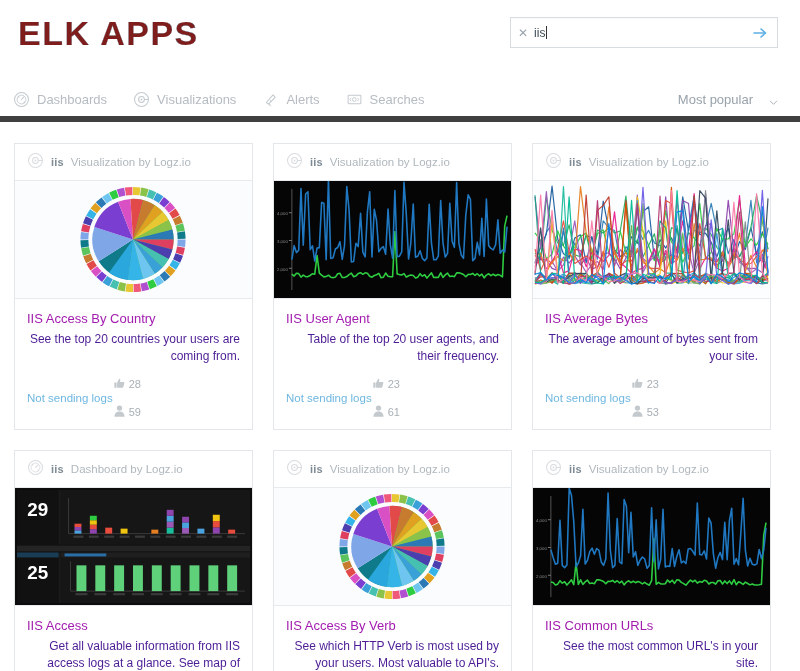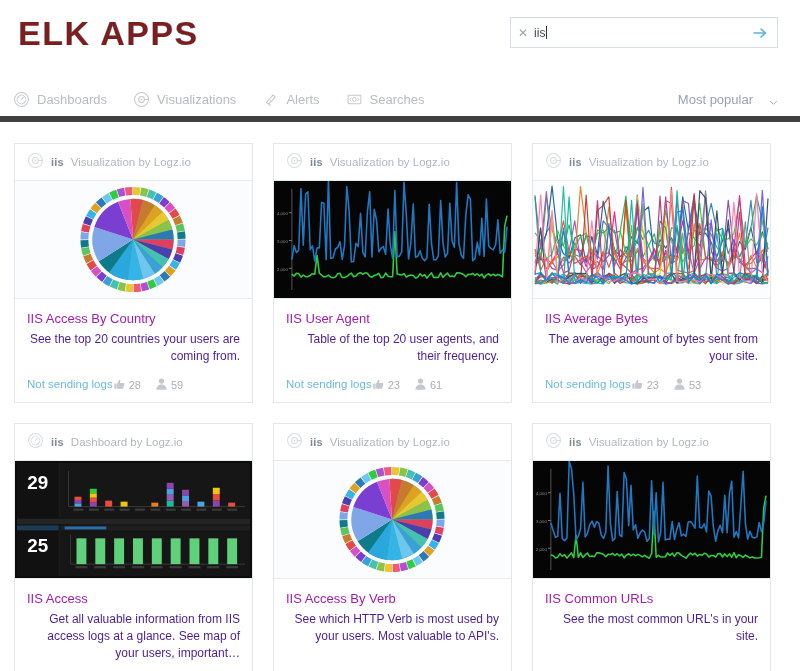--- a/index.html
+++ b/index.html
@@ -173,21 +173,21 @@
     display: flex;
     align-items: center;
     justify-content: flex-start;
     padding: 12px 12px 11px 12px;
   }
   .logs-link {
     font-size: 11.5px;
     color: #6fb7e0;
     cursor: pointer;
   }
-  .stats { display: flex; align-items: center; gap: 14px; }
+  .stats { display: flex; align-items: center; gap: 14px; flex-direction: column; }
   .stat {
     display: flex;
     align-items: flex-end;
     gap: 3px;
     color: #a9b0b6;
     font-size: 11px;
   }
   .stat svg { display:block; opacity:.75; }
 </style>
 </head>

